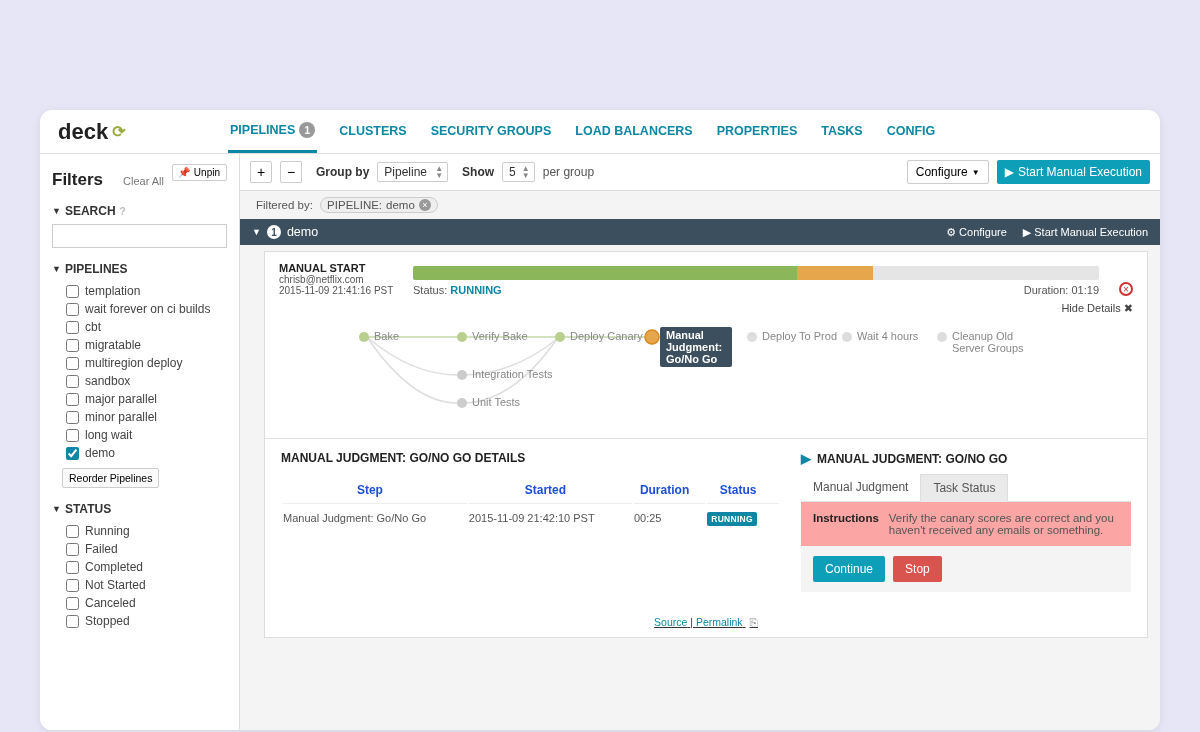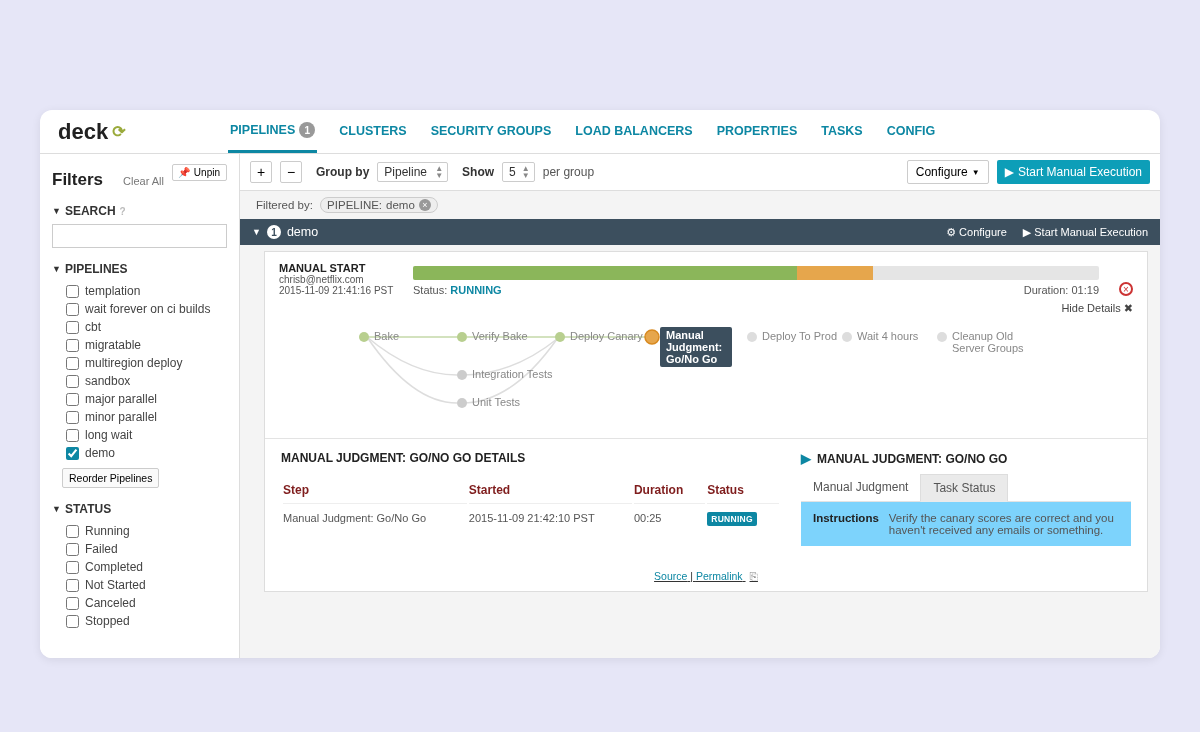--- a/index.html
+++ b/index.html
@@ -1,17 +1,17 @@
 <!DOCTYPE html>
 <html><head>
 <meta charset="utf-8">
 <style>
 * { box-sizing: border-box; margin: 0; padding: 0; font-family: -apple-system, "Helvetica Neue", Arial, sans-serif; }
 body { background: #e6e6f7; padding: 40px; font-size: 13px; color: #333; }
-.app-window { width: 1120px; height: 548px; margin: 70px auto 0; background: #fff; border-radius: 12px; box-shadow: 0 2px 10px rgba(0,0,0,0.08); overflow: hidden; display: flex; flex-direction: column; }
+.app-window { width: 1120px; height: 620px; margin: 70px auto 0; background: #fff; border-radius: 12px; box-shadow: 0 2px 10px rgba(0,0,0,0.08); overflow: hidden; display: flex; flex-direction: column; }
 .topbar { display: flex; align-items: center; border-bottom: 1px solid #ddd; padding: 0 18px; height: 44px; }
 .logo { font-weight: 700; font-size: 22px; color: #222; display: flex; align-items: center; gap: 4px; width: 170px; }
 .logo-refresh { color: #9aaa3b; font-size: 16px; }
 .nav { display: flex; gap: 20px; align-items: flex-end; height: 100%; }
 .nav-item { color: #0d87a3; font-size: 12.5px; font-weight: 600; padding: 12px 2px; cursor: pointer; border-bottom: 3px solid transparent; display: flex; align-items: center; gap: 4px; }
 .nav-item.active { border-bottom: 3px solid #0d87a3; }
 .nav-badge { background: #999; color: #fff; border-radius: 50%; width: 16px; height: 16px; display: inline-flex; align-items: center; justify-content: center; font-size: 10px; }
 .body { display: flex; flex: 1; min-height: 0; }
 .sidebar { width: 200px; border-right: 1px solid #ddd; padding: 10px 12px; background: #fff; overflow: auto; }
 .unpin { float: right; font-size: 10px; border: 1px solid #ccc; background: #fff; padding: 2px 6px; border-radius: 2px; cursor: pointer; }
@@ -51,30 +51,30 @@
 .status-running { color: #0d87a3; font-weight: 600; }
 .cancel-x { color: #c33; border: 2px solid #c33; border-radius: 50%; width: 14px; height: 14px; display: inline-flex; align-items: center; justify-content: center; font-size: 10px; cursor: pointer; margin-left: 6px; flex-shrink: 0; }
 .hide-details { text-align: right; font-size: 11px; padding: 2px 14px; color: #444; cursor: pointer; }
 .stages { padding: 8px 18px 20px 10px; }
 .stages svg { width: 100%; height: 90px; }
 .stage-label { font-size: 11px; fill: #888; }
 .stage-label-active { font-size: 11px; fill: #fff; font-weight: 600; }
 .details-panel { border-top: 1px solid #e3e3e3; padding: 12px 16px; display: flex; gap: 20px; }
 .details-left { flex: 1; }
 .details-title { font-weight: 700; font-size: 12px; color: #222; margin-bottom: 10px; }
-.dtable th { text-align: left; font-weight: 700; font-size: 12px; color: #7f1d1d; padding: 6px 10px 6px 0; border-bottom: 1px solid #eee; }
+.dtable th { text-align: center; font-weight: 700; font-size: 12px; color: #1d4ed8; padding: 6px 10px 6px 0; border-bottom: 1px solid #eee; }
 .dtable td { font-size: 11px; color: #555; padding: 6px 10px 6px 0; }
 .status-badge { background: #0d87a3; color: #fff; font-size: 8.5px; font-weight: 700; padding: 2px 4px; border-radius: 2px; letter-spacing: 0.3px; }
 .details-right { width: 330px; padding-bottom: 8px; }
 .dr-title { font-weight: 700; font-size: 12px; color: #222; display: flex; align-items: center; gap: 6px; margin-bottom: 8px; }
 .play-icon { color: #0d87a3; font-size: 13px; }
 .tabs { display: flex; border-bottom: 1px solid #e3e3e3; }
 .tab { padding: 6px 12px; font-size: 12px; color: #555; cursor: pointer; }
 .tab.active { background: #eaeaea; border: 1px solid #ddd; border-bottom: 1px solid #eaeaea; margin-bottom: -1px; }
-.instr { display: flex; gap: 10px; background: #7dd3fc; padding: 10px 12px; font-size: 11.5px; }
+.instr { display: flex; gap: 10px; background: #fca5a5; padding: 10px 12px; font-size: 11.5px; }
 .instr-label { font-weight: 700; color: #222; }
 .instr-text { color: #555; }
 .action-btns { padding: 10px 12px; display: flex; gap: 8px; background: #f4f4f4; }
 .btn-teal { background: #0d9eb8; color: #fff; border: none; padding: 6px 12px; font-size: 12px; border-radius: 2px; cursor: pointer; }
 .btn-red { background: #d9534f; color: #fff; border: none; padding: 6px 12px; font-size: 12px; border-radius: 2px; cursor: pointer; }
 .footer-links { text-align: center; font-size: 10.5px; padding: 4px 14px 8px; text-decoration: underline; }
 .footer-links a { color: #0d87a3; text-decoration: none; cursor: pointer; }
 </style>
 </head>
 <body>
@@ -338,20 +338,24 @@
               <span>MANUAL JUDGMENT: GO/NO GO</span>
             </div>
             <div class="tabs">
               <div class="tab">Manual Judgment</div>
               <div class="tab active">Task Status</div>
             </div>
             <div class="instr">
               <div class="instr-label">Instructions</div>
               <div class="instr-text">Verify the canary scores are correct and you haven't received any emails or something.</div>
             </div>
+            <div class="action-btns">
+              <button class="btn-teal">Continue</button>
+              <button class="btn-red">Stop</button>
+            </div>
           </div>
         </div>
         <div class="footer-links">
           <a>Source</a>
           <span> | </span>
           <a>Permalink</a>
           <span style="margin-left:4px;color:#888;">⎘</span>
         </div>
       </div>
     </div>

